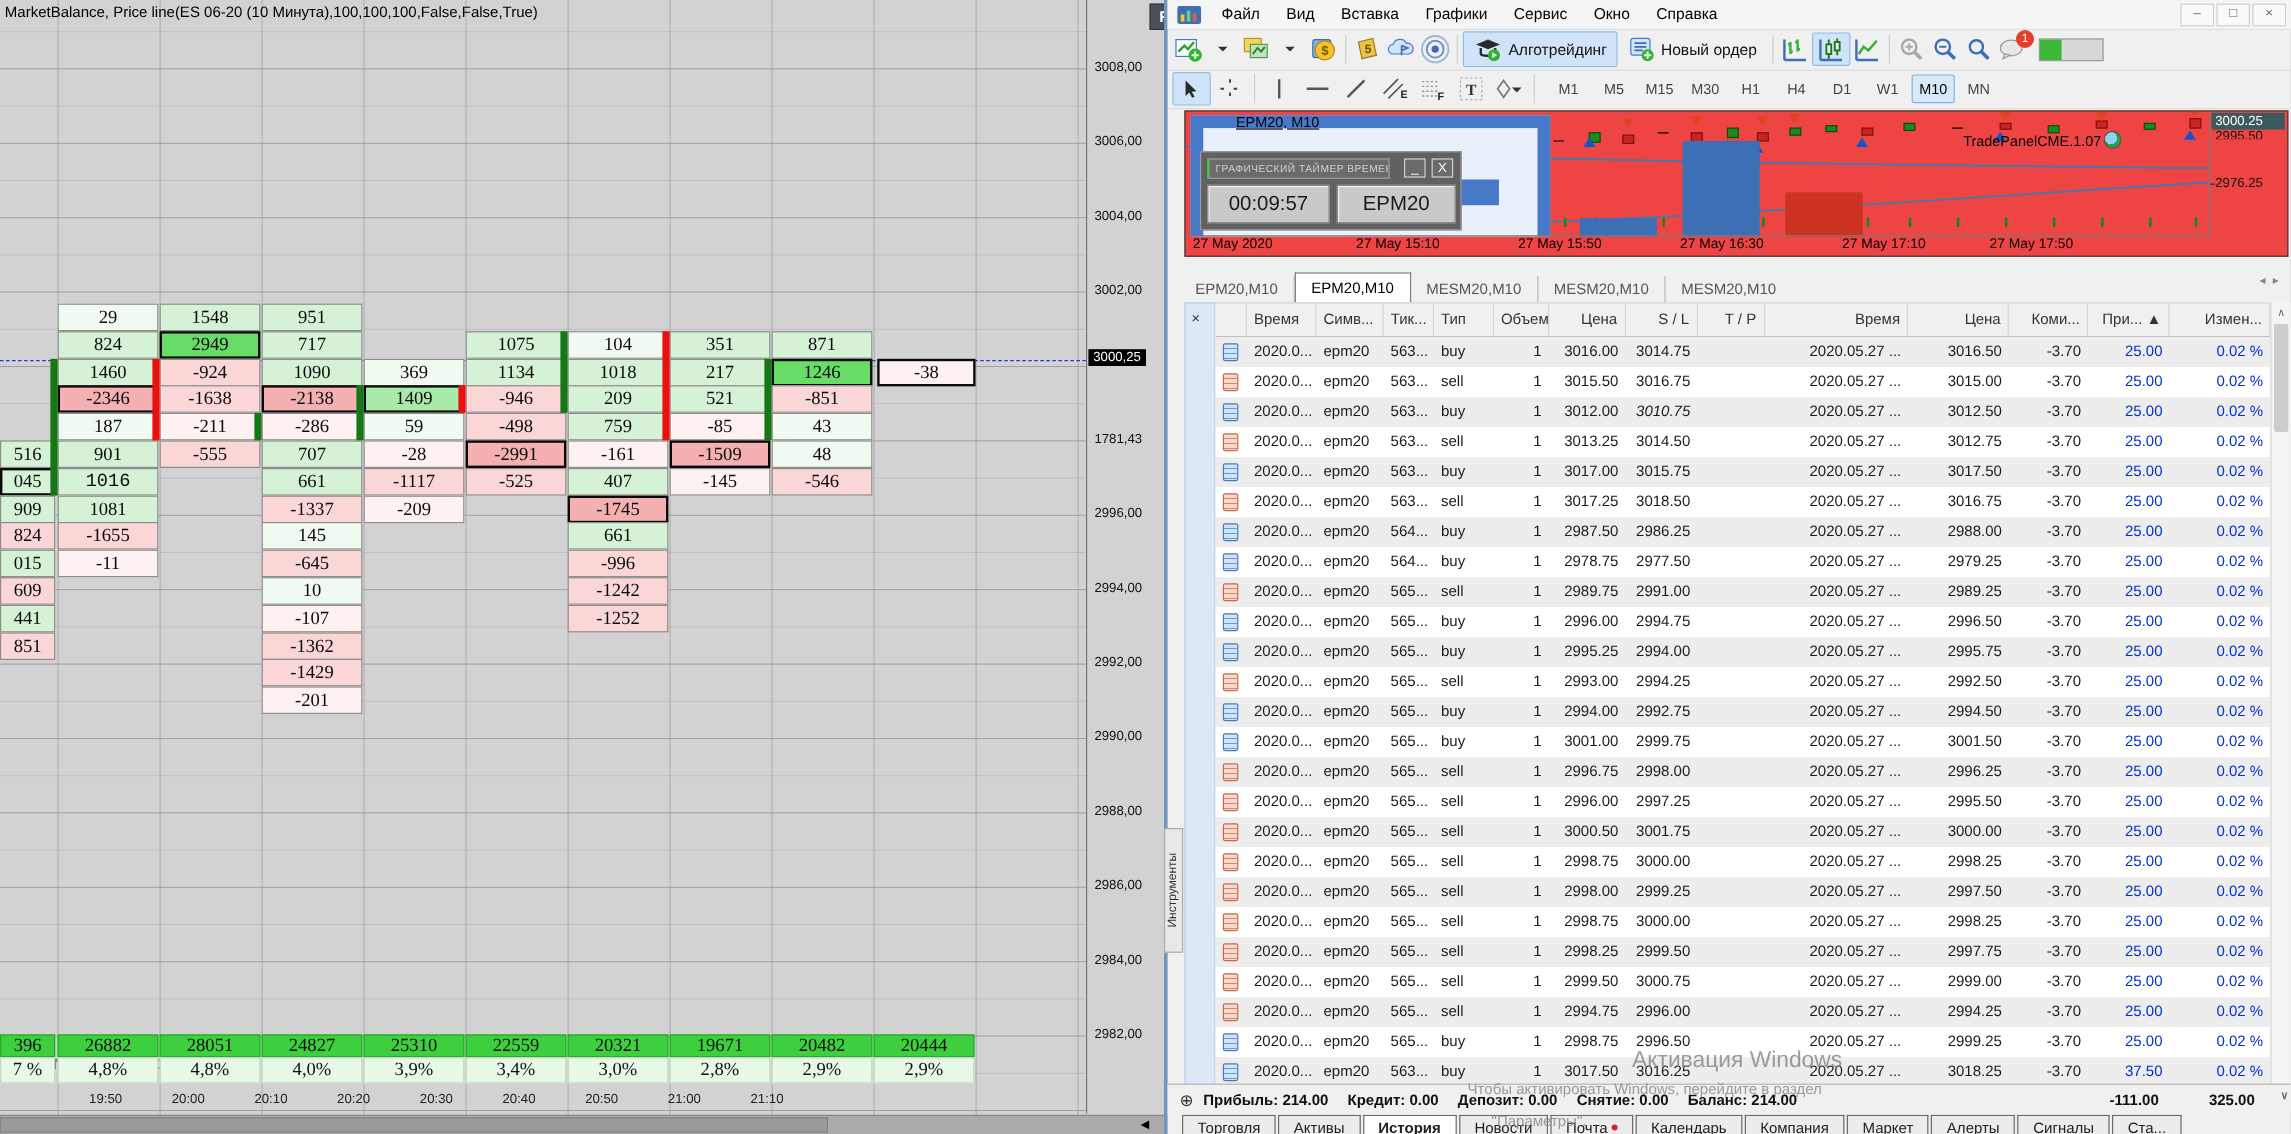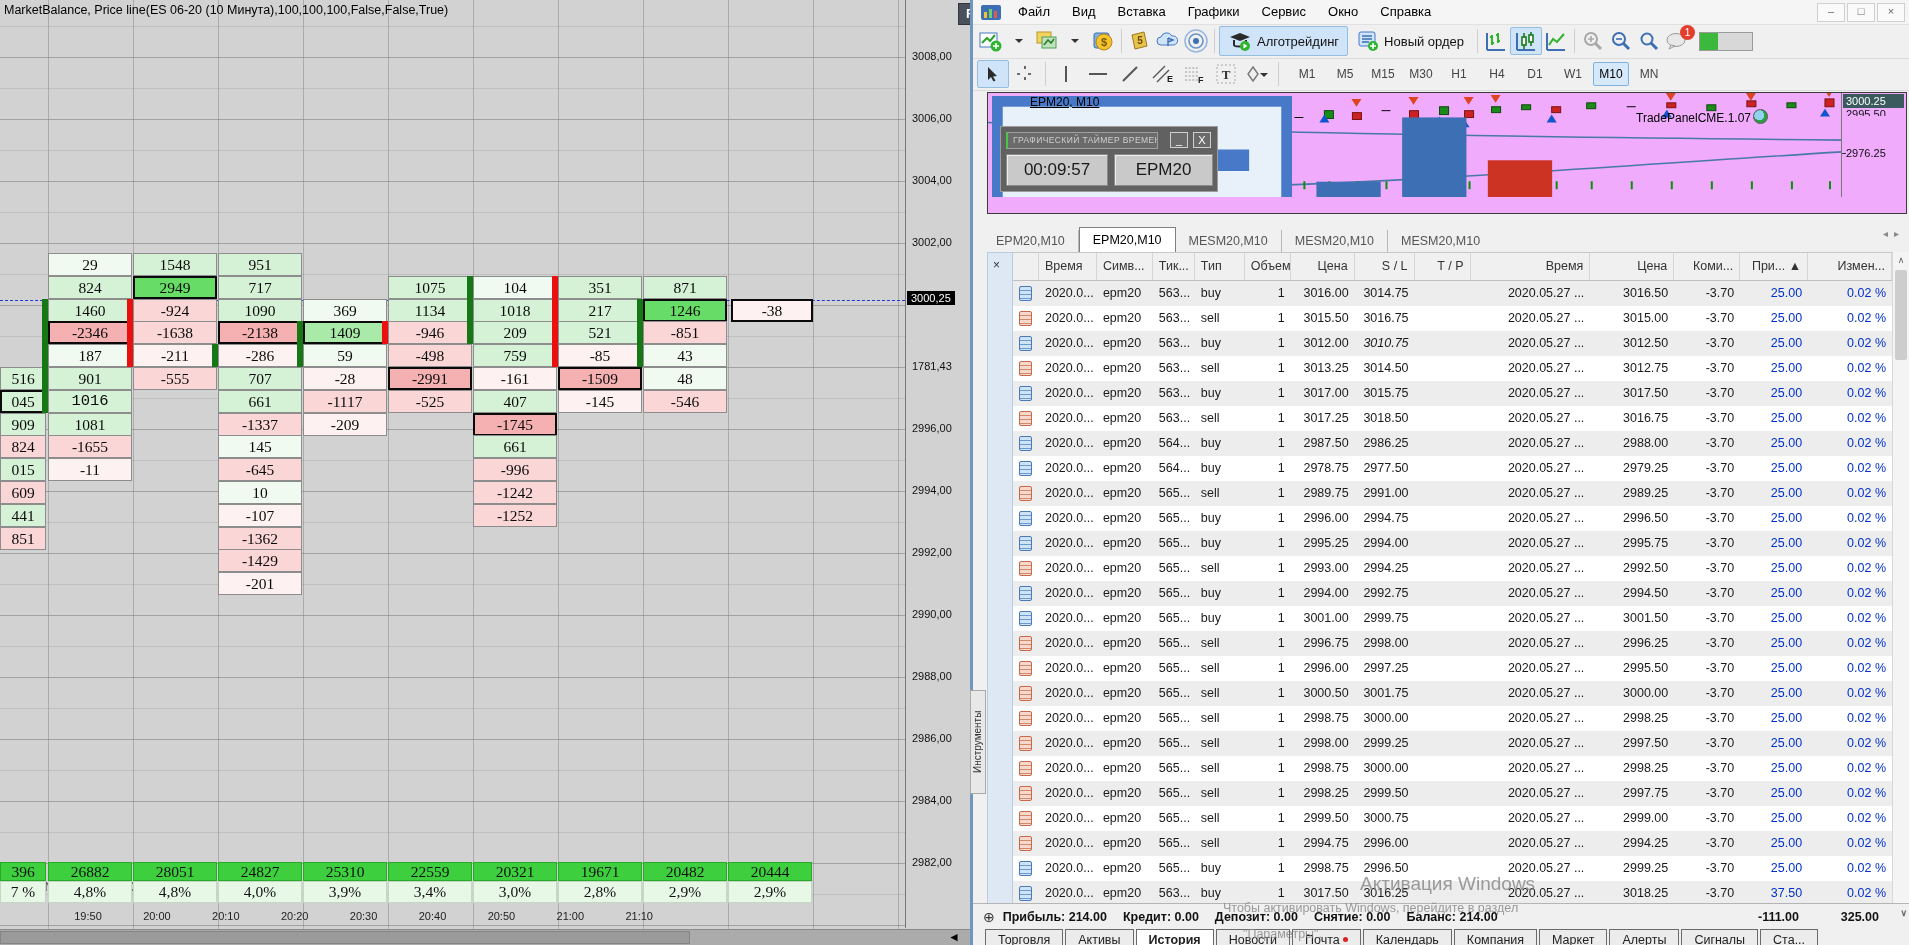--- a/index.html
+++ b/index.html
@@ -46,21 +46,21 @@
   .tbtn.sel{background:#cfe4f8;border-color:#94bede}
   .badge{position:absolute;top:-2px;right:-4px;width:15px;height:15px;border-radius:50%;background:#e23d2d;color:#fff;font-size:10px;line-height:15px;text-align:center}
   .progress{width:52px;height:17px;border:1px solid #9a9a9a;background:#d8d8d8;margin-left:8px;position:relative}
   .progress i{position:absolute;left:0;top:0;bottom:0;width:34%;background:#3cb83c}
   .m-tb2{position:absolute;top:58px;left:0;right:0;height:32px;border-bottom:1px solid #dcdcdc;display:flex;align-items:center;padding-left:4px}
   .tool{width:30px;height:26px;display:flex;align-items:center;justify-content:center;border:1px solid transparent;border-radius:2px;font-size:14px;color:#333}
   .tool.sel{background:#cfe4f8;border-color:#94bede}
   .tf{min-width:30px;height:22px;font-size:12px;line-height:22px;text-align:center;color:#444;padding:0 2px;border:1px solid transparent;border-radius:2px}
   .tf.sel{background:#d6e9fb;border-color:#7fb2e0;color:#000}
   
-  .m-chart{position:absolute;top:92px;left:14px;right:2px;height:122px;background:#f0abfc;border:1px solid #3c3c3c;box-sizing:border-box}
+  .m-chart{position:absolute;top:92px;left:14px;right:2px;height:122px;background:#ef4444;border:1px solid #3c3c3c;box-sizing:border-box}
   .plot{position:absolute;left:0;top:0;right:64px;bottom:16px;overflow:hidden}
   .plot svg{width:100%;height:100%}
   .cicons{position:absolute;left:4px;top:3px;display:flex;gap:3px}
   .ci{width:14px;height:12px}
   .sym-label{position:absolute;left:42px;top:2px;font-size:12px;color:#000;text-decoration:underline}
   .tp-label{position:absolute;right:74px;top:16px;font-size:12px;color:#000;white-space:nowrap}
   .tp-ico{display:inline-block;width:13px;height:13px;border-radius:50%;background:radial-gradient(circle at 40% 40%, #8fd3f0 0 45%, #2e9e46 46% 100%);vertical-align:-2px;margin-left:2px;border:1px solid #555}
   .scale{position:absolute;right:0;top:0;width:64px;bottom:16px;border-left:1px solid #7a7a7a;font-size:11px}
   .cur-price{position:absolute;left:1px;top:1px;right:2px;background:#3a5a5e;color:#fff;padding:1px 3px;text-align:left}
   .mid-price{position:absolute;left:4px;top:15px;height:8px;overflow:hidden;color:#111}
@@ -551,20 +551,28 @@
         <div class="t-box t-time">00:09:57</div>
         <div class="t-box t-sym">EPM20</div>
       </div>
     </div>
     <div class="scale">
       <div class="cur-price">3000.25</div>
       <div class="mid-price">2995.50</div>
       <div class="low-tick"></div>
       <div class="low-price">2976.25</div>
     </div>
+    <div class="xaxis">
+        <div class="xlab" style="left: 6px;">27 May 2020</div>
+        <div class="xlab" style="left: 142px;">27 May 15:10</div>
+        <div class="xlab" style="left: 277px;">27 May 15:50</div>
+        <div class="xlab" style="left: 412px;">27 May 16:30</div>
+        <div class="xlab" style="left: 547px;">27 May 17:10</div>
+        <div class="xlab" style="left: 670px;">27 May 17:50</div>
+      </div>
   </div>
 
   <div class="m-tabs">
       <div class="dtab">EPM20,M10</div>
       <div class="dtab active">EPM20,M10</div>
       <div class="dtab">MESM20,M10</div>
       <div class="dtab">MESM20,M10</div>
       <div class="dtab">MESM20,M10</div>
     </div>
   <div class="tab-arrows"><span>◂</span><span>▸</span></div>

